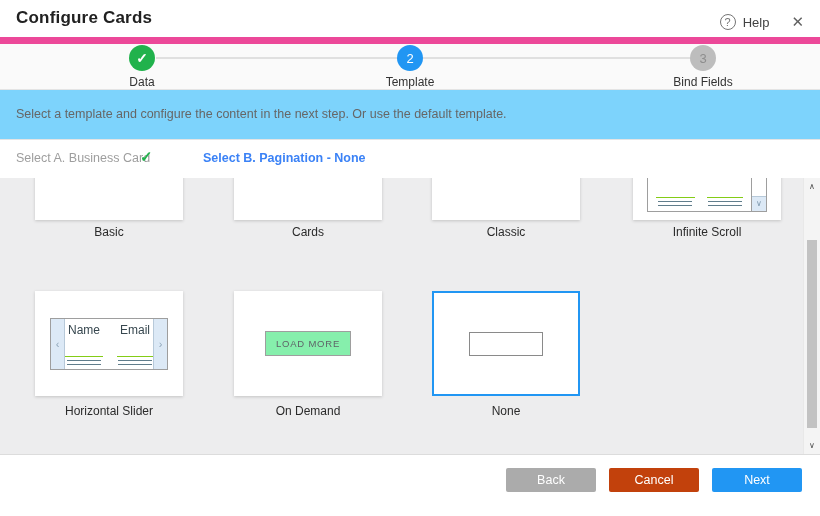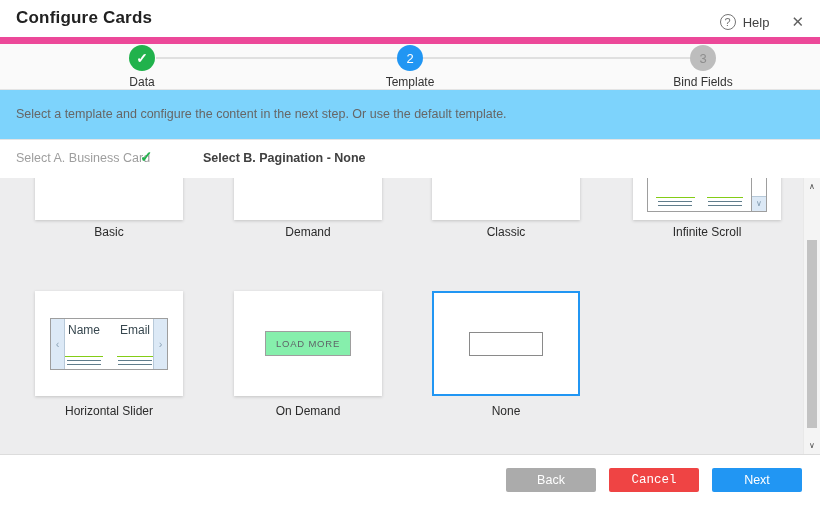--- a/index.html
+++ b/index.html
@@ -32,21 +32,21 @@
   .s3c { left:690px; } .s3l { left:643px; }
 
   
   .instruction { position:absolute; top:90px; left:0; right:0; height:50px; background:#7dd3fc; border-bottom:1px solid #e4e4e4;padding-left:40px; }
   .instruction span { position:absolute; left:16px; top:17px; font-size:12.5px; color:#666; }
 
   
   .select-row { position:absolute; top:140px; left:0; right:0; height:38px; background:#fff; }
   .sel-a { position:absolute; left:16px; top:11px; font-size:12.5px; color:#9e9e9e; cursor:pointer; }
   .sel-a-check { position:absolute; left:140px; top:8px; font-size:15px; font-weight:700; color:#21b24c; }
-  .sel-b { position:absolute; left:203px; top:11px; font-size:12.5px; font-weight:700; color:#404040; cursor:pointer; }
+  .sel-b { position:absolute; left:203px; top:11px; font-size:12.5px; font-weight:700; color:#3b82f6; cursor:pointer; }
 
   
   .cards-area { position:absolute; top:178px; left:0; right:0; height:277px; background:#ededee; border-bottom:1px solid #dcdcdc; }
   .cards-viewport { position:absolute; top:0; left:0; right:17px; bottom:0; overflow:hidden; }
   .tcard { position:absolute; width:148px; height:105px; background:#fff;
            box-shadow:0 1px 3px rgba(0,0,0,.18); cursor:pointer;
            display:flex; align-items:center; justify-content:center; }
   .tcard.selected { border:2px solid #2196f3; box-shadow:none; }
   .tlabel { position:absolute; width:148px; text-align:center; font-size:12px; color:#2b2b2b; }
   
@@ -82,21 +82,21 @@
   .sb-arrow { position:absolute; left:0; right:0; height:17px; color:#4a4a4a; font-size:8px; text-align:center; line-height:17px; cursor:pointer; }
   .sb-arrow.up { top:0; } .sb-arrow.down { bottom:0; }
   .sb-thumb { position:absolute; left:3px; right:3px; top:62px; height:188px; background:#c2c2c2; cursor:pointer; }
 
   
   .footer { position:absolute; top:456px; left:0; right:0; height:48px; background:#fff;
             display:flex; align-items:center; justify-content:flex-end; padding-right:18px; gap:13px; }
   .btn { min-width:90px; height:24px; border:none; border-radius:2px; color:#fff; font-size:12.5px;
          font-family:"Liberation Sans", sans-serif; cursor:pointer; }
   .btn.back { background:#ababab; }
-  .btn.cancel { background:#ef4444;font-family:Liberation Mono, monospace; }
+  .btn.cancel { background:#c2410c; }
   .btn.next { background:#2196f3; }
 </style>
 </head>
 <body>
 
 <div class="dialog">
 
   <div class="header">
     <div class="title">Configure Cards</div>
     <div class="header-right">
@@ -127,21 +127,21 @@
     <span class="sel-b">Select B. Pagination - None</span>
   </div>
 
   <div class="cards-area">
     <div class="cards-viewport">
 
       <div class="tcard r1 cx1"></div>
       <div class="tlabel r1lbl cx1">Basic</div>
 
       <div class="tcard r1 cx2"></div>
-      <div class="tlabel r1lbl cx2">Demand</div>
+      <div class="tlabel r1lbl cx2">Cards</div>
 
       <div class="tcard r1 cx3"></div>
       <div class="tlabel r1lbl cx3">Classic</div>
 
       <div class="tcard r1 cx4">
         <div class="inf-preview">
           <div class="inf-main">
             <div class="pv-col">
               <div class="pv-name">Name</div>
               <div class="pv-line"></div>

